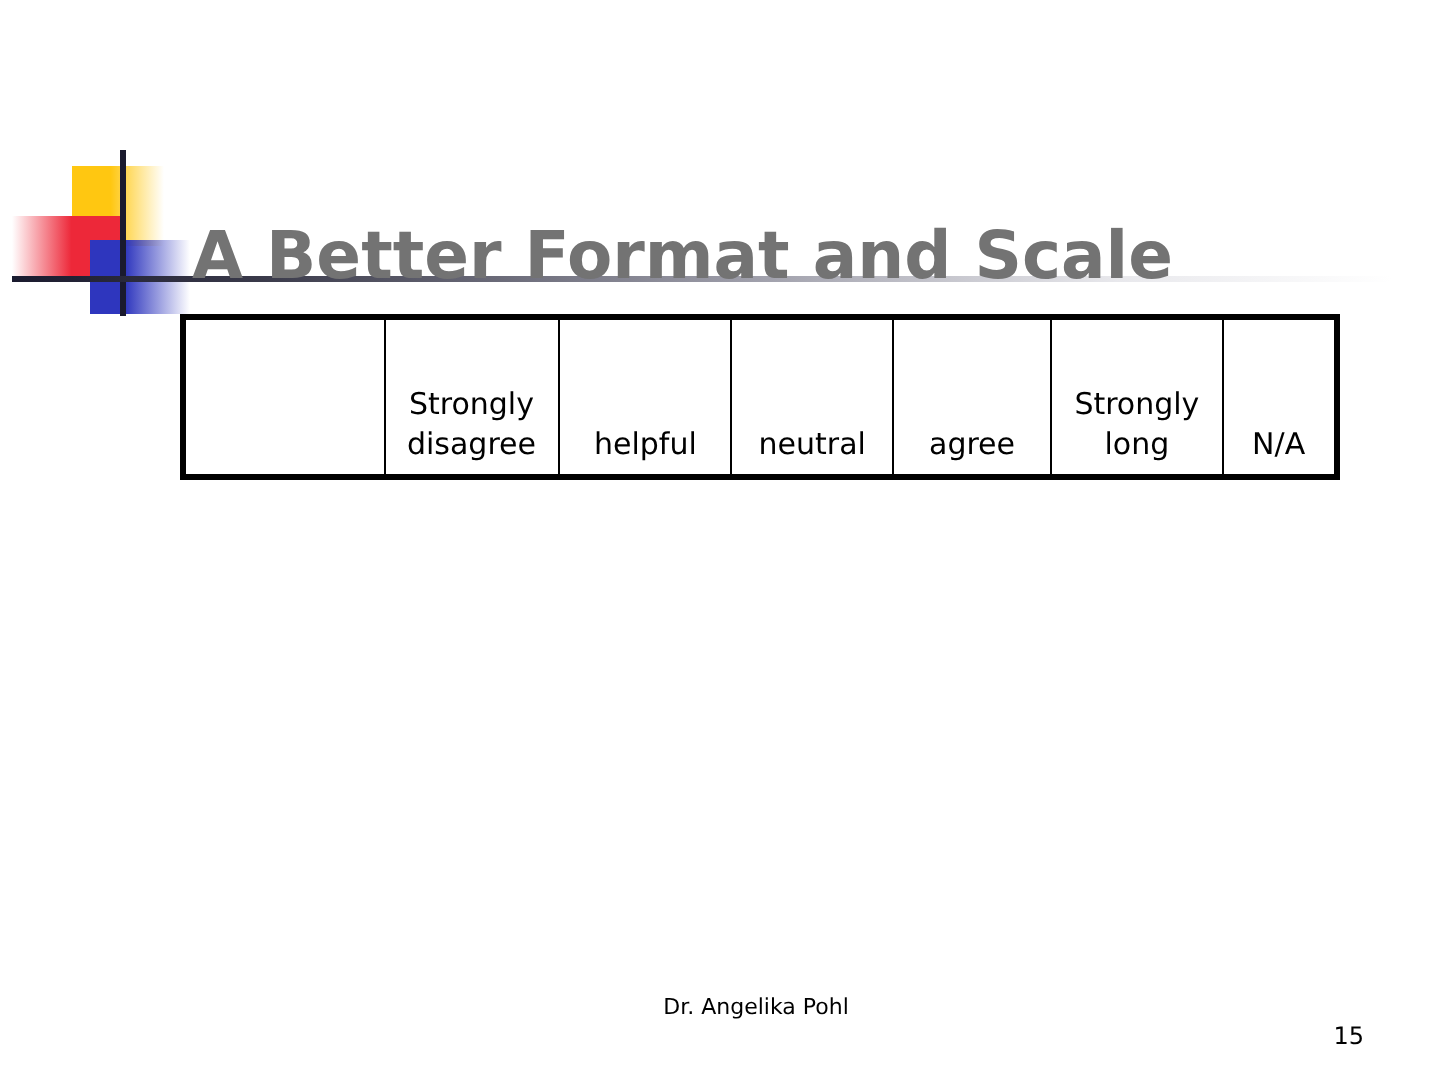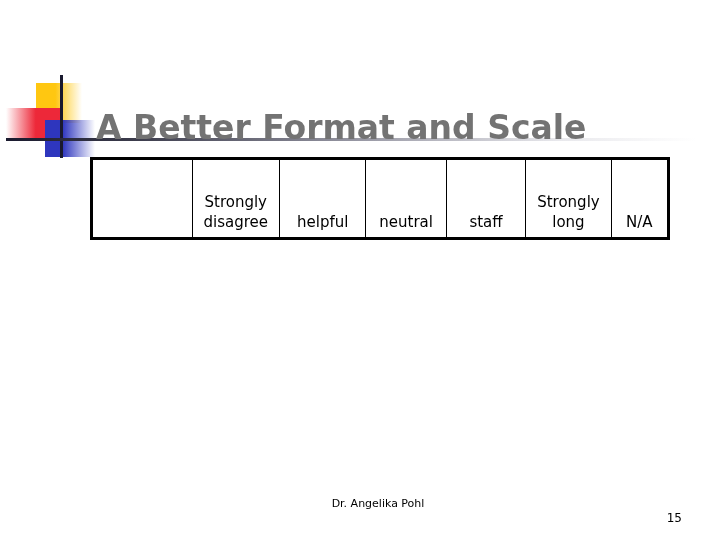--- a/index.html
+++ b/index.html
@@ -197,21 +197,21 @@
       <col class="c-opt4">
       <col class="c-opt5">
       <col class="c-na">
     </colgroup>
     <thead>
       <tr class="head-row">
         <th class="blank-head"></th>
         <th>Strongly disagree</th>
         <th>helpful</th>
         <th>neutral</th>
-        <th>staff</th>
+        <th>agree</th>
         <th>Strongly long</th>
         <th>N/A</th>
       </tr>
     </thead>
     <tbody>
     </tbody>
   </table>
 </div>
 
 <div class="footer">

